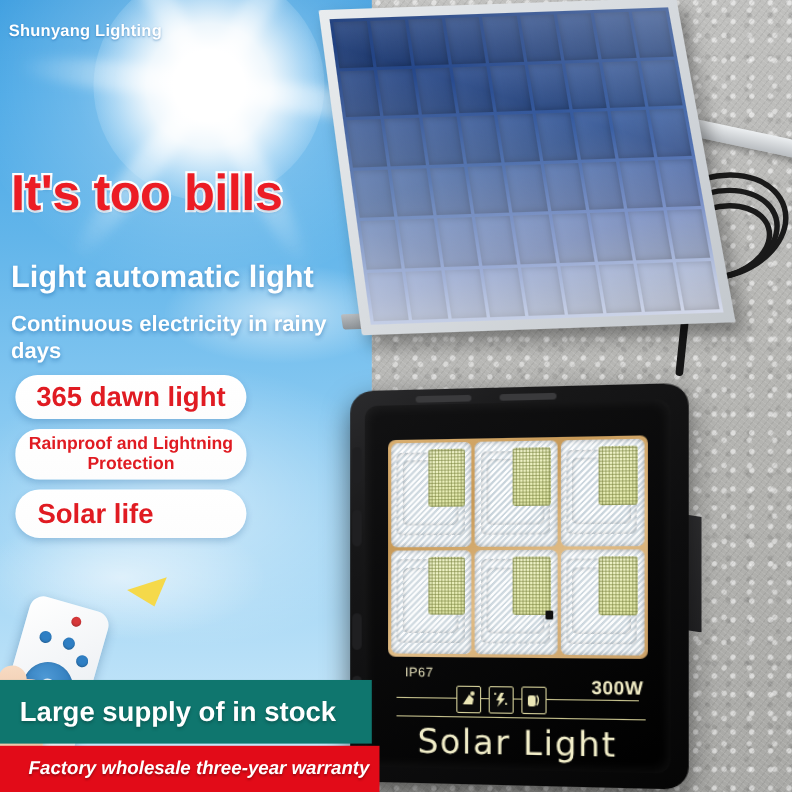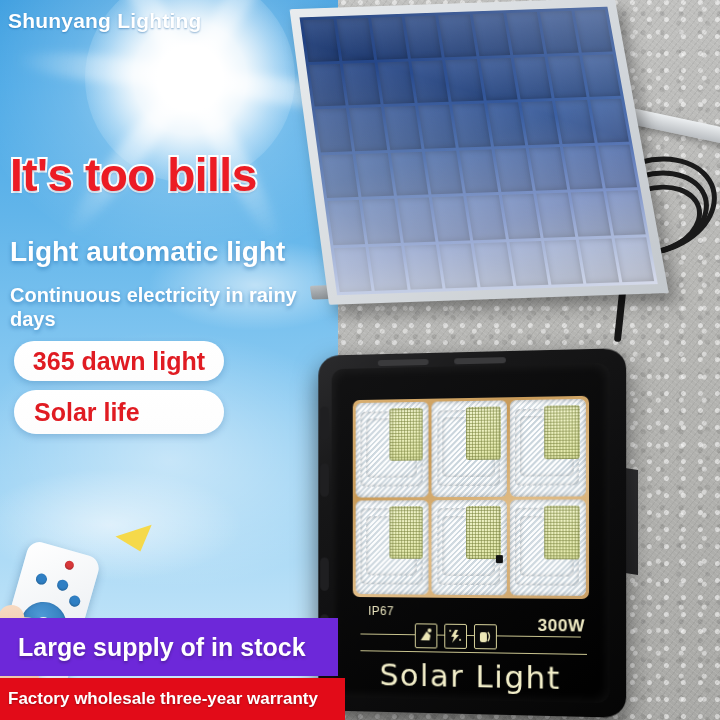--- a/index.html
+++ b/index.html
@@ -104,21 +104,21 @@
   .icon-rule{position:absolute;left:44px;top:283px;width:222px;height:1px;background:#c9c48f;}
   .icon-rule2{position:absolute;left:44px;top:300px;width:228px;height:1px;background:#c9c48f;}
   .icon-row{position:absolute;left:100px;top:272px;display:flex;gap:7px;}
   .ic-box{width:21px;height:23px;border:1px solid #d8d39c;border-radius:2px;background:#0a0a0a;
     position:relative;overflow:hidden;}
   .ic-box svg{position:absolute;left:2px;top:2px;}
   .brand{position:absolute;left:0;right:0;top:306px;text-align:center;color:#f2eec9;
     font-size:31px;font-family:"DejaVu Sans",sans-serif;letter-spacing:1.5px;}
 
   
-  .logo{position:absolute;left:8px;top:9px;color:#fff;font-size:21px;font-weight:700;
+  .logo{position:absolute;left:8px;top:20px;color:#fff;font-size:15px;font-weight:700;
     letter-spacing:.2px;text-shadow:0 1px 2px rgba(0,80,150,.45);}
   .headline{position:absolute;left:10px;top:148px;font-size:46px;font-weight:700;color:#ec1c24;
     letter-spacing:-.5px;
     -webkit-text-stroke:4px #ffffff;paint-order:stroke fill;
     text-shadow:0 2px 3px rgba(0,60,120,.25);}
   .sub1{position:absolute;left:10px;top:236px;font-size:28px;font-weight:700;color:#fff;
     text-shadow:0 2px 4px rgba(0,80,150,.45);}
   .sub2{position:absolute;left:10px;top:283px;font-size:20px;font-weight:700;color:#fff;line-height:1.2;
     width:290px;text-shadow:0 2px 4px rgba(0,80,150,.45);}
 
@@ -148,25 +148,25 @@
     box-shadow:inset 0 -2px 4px rgba(0,0,0,.3);}
   .rdial::after{content:"";position:absolute;left:15px;top:15px;width:16px;height:16px;border-radius:50%;
     background:#e8eef3;}
   .hand{position:absolute;left:-14px;top:78px;width:58px;height:92px;border-radius:26px 14px 20px 22px;
     background:linear-gradient(150deg,#f6d8c0,#e9bd9e);transform:rotate(-12deg);
     box-shadow:0 3px 8px rgba(0,40,80,.25);}
   .thumb{position:absolute;left:10px;top:-12px;width:26px;height:44px;border-radius:14px;
     background:linear-gradient(150deg,#f8ddc6,#eec3a4);transform:rotate(22deg);}
 
   
-  .banner-blue{position:absolute;left:0;top:618px;width:338px;height:58px;background:#6d28d9;
+  .banner-blue{position:absolute;left:0;top:618px;width:338px;height:58px;background:#0f766e;
     display:flex;align-items:center;padding-left:18px;box-sizing:border-box;}
   .banner-blue span{color:#fff;font-size:25px;font-weight:700;text-shadow:0 2px 3px rgba(0,0,0,.25);}
   .banner-red{position:absolute;left:0;top:678px;width:345px;height:42px;background:#e20b18;
-    display:flex;align-items:center;padding-left:8px;box-sizing:border-box;}
+    display:flex;align-items:center;padding-left:26px;box-sizing:border-box;font-style:italic;}
   .banner-red span{color:#fff;font-size:17px;font-weight:700;text-shadow:0 1px 2px rgba(0,0,0,.3);}
 </style>
 </head>
 <body>
 
 <div id="ad">
 
   <div class="bg-concrete"></div>
 
   <div class="bg-sky">
@@ -330,20 +330,21 @@
     </div>
   </div>
 
   <div class="logo">Shunyang Lighting</div>
   <div class="headline">It's too bills</div>
   <div class="sub1">Light automatic light</div>
   <div class="sub2">Continuous electricity in rainy days</div>
 
   <div class="badges">
     <div class="badge b-big">365 dawn light</div>
+    <div class="badge b-sm">Rainproof and Lightning Protection</div>
     <div class="badge b-life">Solar life</div>
   </div>
 
   <div class="arrow-y"></div>
 
   <div class="remote">
     <div class="remote-body">
       <div class="rbtn red" style="left:40px;top:10px;width:9px;height:9px;"></div>
       <div class="rbtn" style="left:16px;top:30px;width:11px;height:11px;"></div>
       <div class="rbtn" style="left:38px;top:30px;width:11px;height:11px;"></div>

